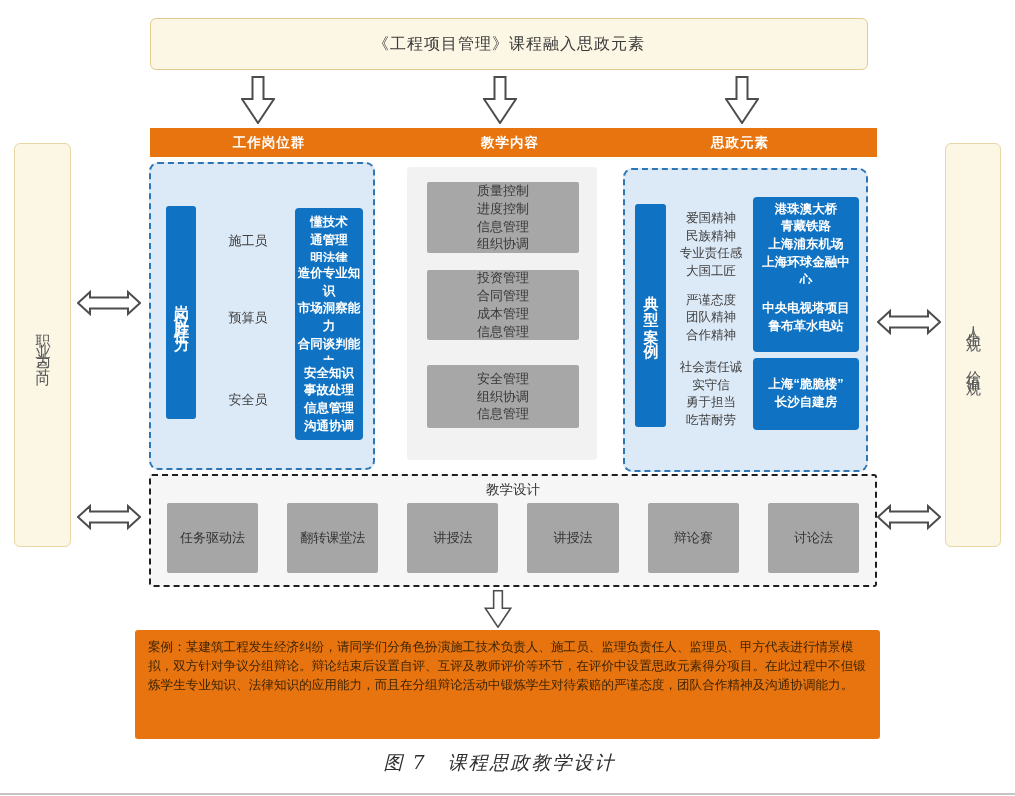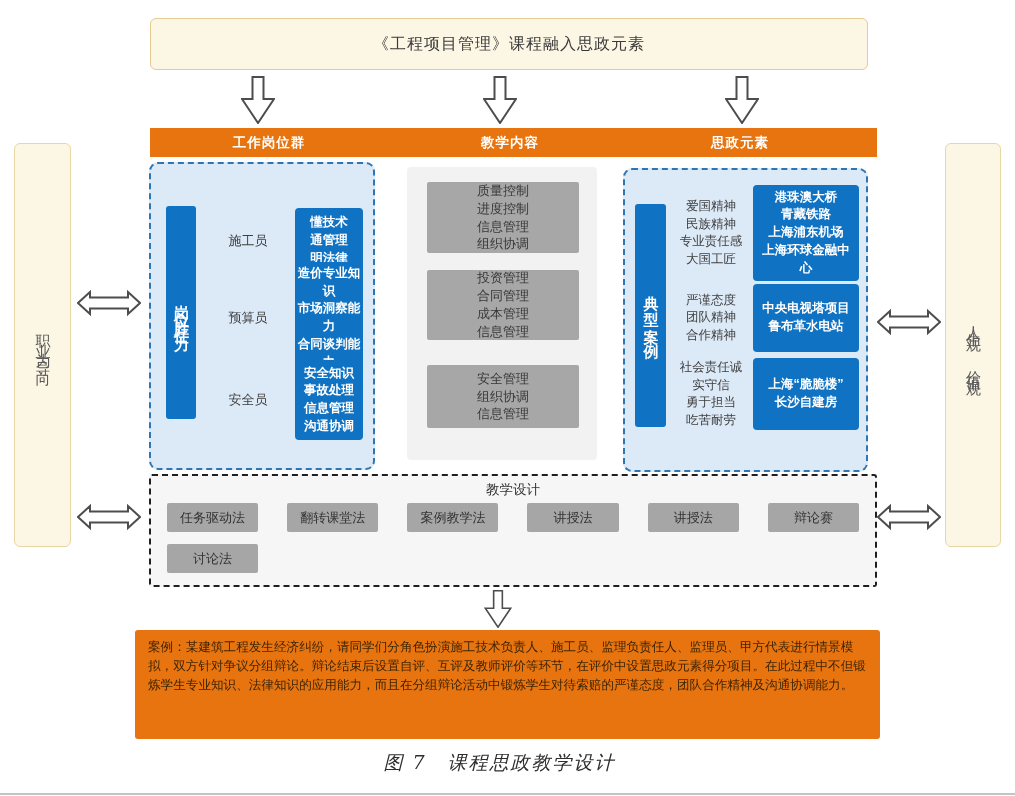--- a/index.html
+++ b/index.html
@@ -51,21 +51,21 @@
   .bluebox { background: #0F72C2; border-radius: 4px; color: #fff; font-weight: bold; font-size: 12.5px;
     line-height: 1.42; text-align: center; white-space: pre-line; display: flex; align-items: center; justify-content: center; }
 
   .panel-job .row { left: 50px; right: 10px; }
   .jrow1 { top: 44px; height: 66px; }
   .jrow2 { top: 122px; height: 64px; }
   .jrow3 { top: 196px; height: 80px; }
   .panel-job .bluebox { width: 68px; min-height: 100%; padding: 3px 2px; }
 
   .panel-cases .row { left: 44px; right: 7px; }
-  .crow1 { top: 22px; height: 82px; font-family: Liberation Serif, serif; }
+  .crow1 { top: 34px; height: 82px; font-family: Liberation Serif, serif; }
   .crow2 { top: 114px; height: 68px; }
   .crow3 { top: 188px; height: 72px; }
   .panel-cases .rlabel { font-size: 12.5px; }
   .panel-cases .bluebox { width: 106px; min-height: 100%; padding: 4px 4px; }
 
   
   .panel-content { position: absolute; left: 407px; top: 167px; width: 190px; height: 293px; background: #F2F2F2; border-radius: 4px; }
   .graybox { position: absolute; left: 20px; width: 152px; background: #A7A7A7; border-radius: 2px;
     display: flex; align-items: center; justify-content: center; color: #383838; font-size: 13px;
     line-height: 1.38; text-align: center; white-space: pre-line; }
@@ -219,21 +219,20 @@
       <span class="bluebox">上海“脆脆楼”
 长沙自建房</span>
     </div>
   </div>
 
   <div class="panel-teaching">
     <div class="pt-title">教学设计</div>
     <div class="pt-grid">
       <div class="method">任务驱动法</div>
       <div class="method">翻转课堂法</div>
-      <div class="method">案例教学法</div>
       <div class="method">讲授法</div>
       <div class="method">讲授法</div>
       <div class="method">辩论赛</div>
       <div class="method">讨论法</div>
     </div>
   </div>
 
   <div class="arr" style="left:483px; top:590px;">
     <svg width="30" height="38" viewBox="0 0 34 48">
         <path d="M11.5 1 H22.5 V23 H33 L17 47 L1 23 H11.5 Z" fill="#fff" stroke="#4d4d4d" stroke-width="2"></path>

